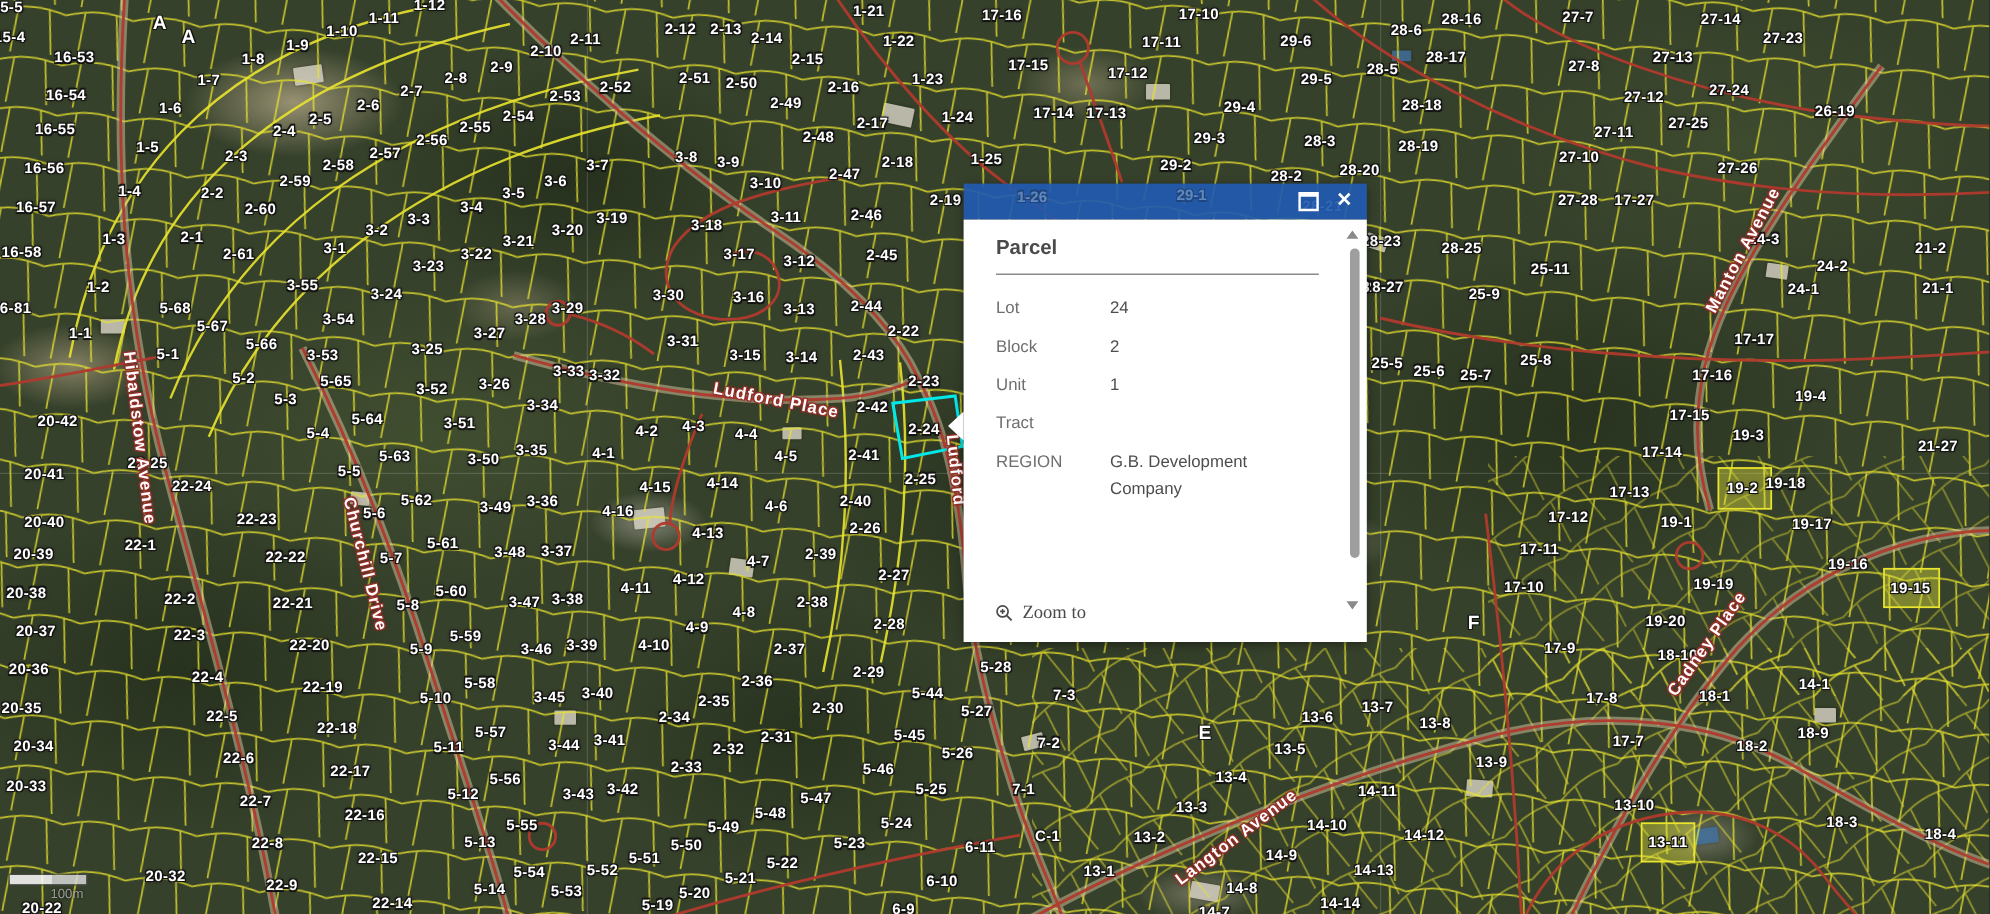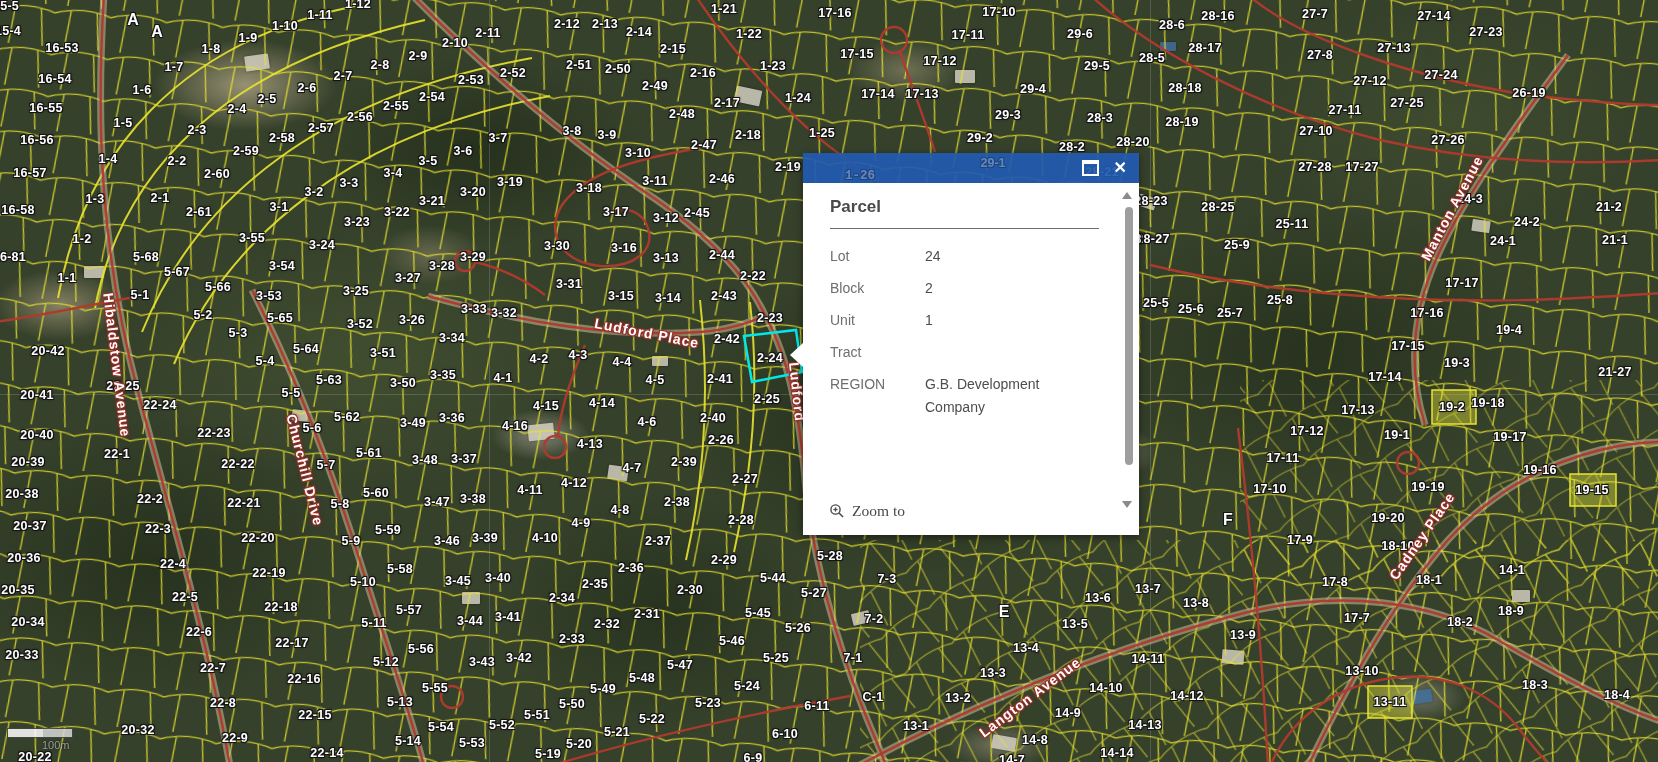--- a/index.html
+++ b/index.html
@@ -236,21 +236,21 @@
       <span class="lot" style="left: 595px; top: 584px;">2-35</span>
       <span class="lot" style="left: 631px; top: 568px;">2-36</span>
       <span class="lot" style="left: 658px; top: 541px;">2-37</span>
       <span class="lot" style="left: 677px; top: 502px;">2-38</span>
       <span class="lot" style="left: 684px; top: 462px;">2-39</span>
       <span class="lot" style="left: 713px; top: 418px;">2-40</span>
       <span class="lot" style="left: 720px; top: 379px;">2-41</span>
       <span class="lot" style="left: 727px; top: 339px;">2-42</span>
       <span class="lot" style="left: 724px; top: 296px;">2-43</span>
       <span class="lot" style="left: 722px; top: 255px;">2-44</span>
-      <span class="lot" style="left: 697px; top: 213px;">2-45</span>
+      <span class="lot" style="left: 735px; top: 213px;">2-45</span>
       <span class="lot" style="left: 722px; top: 179px;">2-46</span>
       <span class="lot" style="left: 704px; top: 145px;">2-47</span>
       <span class="lot" style="left: 682px; top: 114px;">2-48</span>
       <span class="lot" style="left: 655px; top: 86px;">2-49</span>
       <span class="lot" style="left: 618px; top: 69px;">2-50</span>
       <span class="lot" style="left: 579px; top: 65px;">2-51</span>
       <span class="lot" style="left: 513px; top: 73px;">2-52</span>
       <span class="lot" style="left: 471px; top: 80px;">2-53</span>
       <span class="lot" style="left: 432px; top: 97px;">2-54</span>
       <span class="lot" style="left: 396px; top: 106px;">2-55</span>
@@ -580,16 +580,16 @@
         </svg>
         <span class="zoomto-text">Zoom to</span>
       </div>
       <span class="arrow-up"></span>
       <span class="vscroll-thumb"></span>
       <span class="arrow-down"></span>
     </div>
   </div>
 
   <div id="ghost-layer">
-      <span class="ghost" style="left: 860px; top: 176px; font-family: Liberation Mono, monospace;">1-26</span>
+      <span class="ghost" style="left: 860px; top: 164px;">1-26</span>
       <span class="ghost" style="left: 993px; top: 163px;">29-1</span>
     </div>
 </div>
 
 </body></html>

